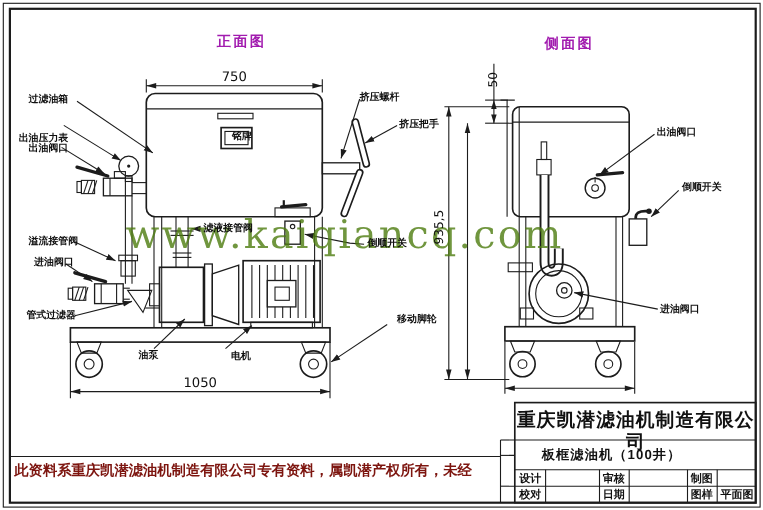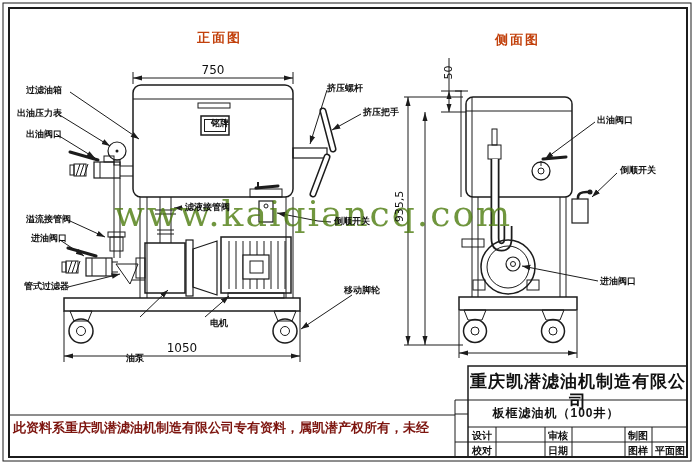--- a/index.html
+++ b/index.html
@@ -2,21 +2,21 @@
 <html><head>
 <meta charset="utf-8">
 <style>
   html,body{margin:0;padding:0;background:#e8e8e8;}
   #stage{position:relative;width:694px;height:464px;background:#ffffff;overflow:hidden;
          font-family:"Liberation Sans",sans-serif;color:#111;}
   svg{position:absolute;left:0;top:0;}
   .lbl{position:absolute;font:bold 9px/1.15 "Liberation Sans",sans-serif;color:#101010;white-space:nowrap;}
   .dim{position:absolute;font:12px/1 "DejaVu Sans",sans-serif;color:#101010;text-align:center;white-space:nowrap;}
   .rot{transform:rotate(-90deg);}
-  .vtitle{position:absolute;font:bold 13px/1 "Liberation Sans",sans-serif;letter-spacing:2px;color:#c2410c;white-space:nowrap;}
+  .vtitle{position:absolute;font:bold 13px/1 "Liberation Sans",sans-serif;letter-spacing:2px;color:#a21caf;white-space:nowrap;}
   .watermark{position:absolute;left:114px;top:196px;font:36px/1 "DejaVu Serif",serif;
              color:#4d7c0f;opacity:.8;letter-spacing:2px;white-space:nowrap;text-align:right;}
   .nameplate{position:absolute;left:201px;top:119px;width:28px;text-align:right;
              font:bold 9px/1 "Liberation Sans",sans-serif;}
   .tb-company{position:absolute;left:469px;top:372px;width:218px;text-align:center;
               font:bold 17px/1.2 "Liberation Sans",sans-serif;letter-spacing:1px;}
   .tb-product{position:absolute;left:469px;top:406px;width:174px;text-align:center;
               font:bold 12px/1.2 "Liberation Sans",sans-serif;letter-spacing:1px;}
   .tb-cell{position:absolute;font:bold 10px/1 "Liberation Sans",sans-serif;white-space:nowrap;}
   .copyright{position:absolute;left:13px;top:418px;width:444px;
@@ -258,31 +258,31 @@
   <div class="vtitle" style="left:495px;top:33px;">侧面图</div>
 
   <div class="dim" style="left:193px;top:64px;width:40px;">750</div>
   <div class="dim" style="left:158px;top:342px;width:48px;">1050</div>
   <div class="dim rot" style="left:438px;top:67px;width:20px;font-size:11px;">50</div>
   <div class="dim rot" style="left:382px;top:201px;width:34px;font-size:11px;">935,5</div>
 
   <div class="nameplate">铭牌</div>
 
   <div class="lbl" style="left:26px;top:85px;">过滤油箱</div>
-  <div class="lbl" style="left:17px;top:108px;">出油压力表</div>
+  <div class="lbl" style="left:17px;top:120px;">出油压力表</div>
   <div class="lbl" style="left:26px;top:129px;">出油阀口</div>
   <div class="lbl" style="left:26px;top:214px;">溢流接管阀</div>
   <div class="lbl" style="left:31px;top:233px;">进油阀口</div>
   <div class="lbl" style="left:24px;top:281px;">管式过滤器</div>
   <div class="lbl" style="left:185px;top:202px;">滤液接管阀</div>
   <div class="lbl" style="left:334px;top:216px;">倒顺开关</div>
   <div class="lbl" style="left:327px;top:83px;">挤压螺杆</div>
   <div class="lbl" style="left:363px;top:107px;">挤压把手</div>
-  <div class="lbl" style="left:344px;top:285px;">移动脚轮</div>
-  <div class="lbl" style="left:126px;top:317px;margin-top:36px;">油泵</div>
+  <div class="lbl" style="left:361px;top:285px;">移动脚轮</div>
+  <div class="lbl" style="left:126px;top:317px;">油泵</div>
   <div class="lbl" style="left:194px;top:318px;padding-left:16px;">电机</div>
 
   <div class="lbl" style="left:597px;top:115px;">出油阀口</div>
   <div class="lbl" style="left:620px;top:165px;">倒顺开关</div>
   <div class="lbl" style="left:600px;top:276px;">进油阀口</div>
 
   <div class="tb-company">重庆凯潜滤油机制造有限公司</div>
   <div class="tb-product">板框滤油机（100井）</div>
   <div class="tb-cell" style="left:472px;top:431px;">设计</div>
   <div class="tb-cell" style="left:548px;top:431px;">审核</div>

